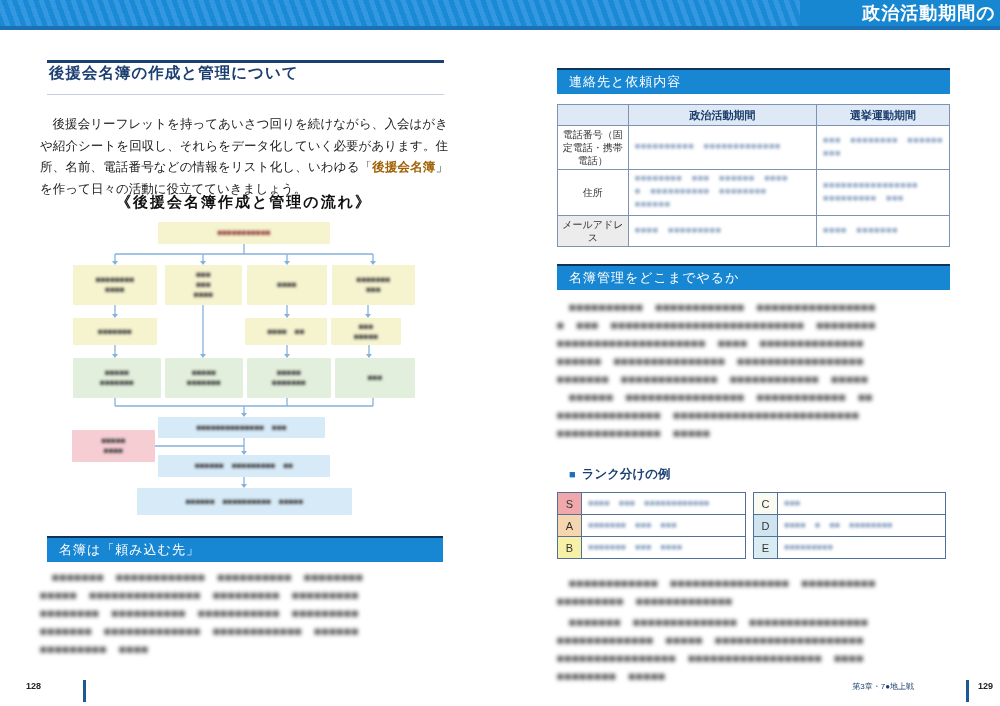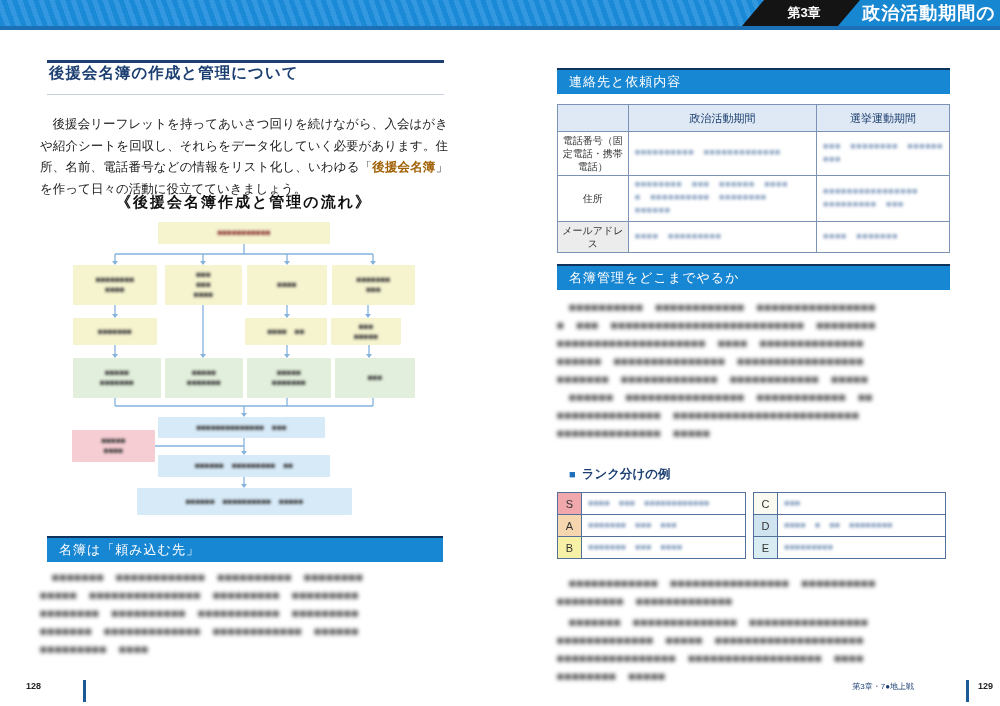--- a/index.html
+++ b/index.html
@@ -64,22 +64,22 @@
   .fc-bc { left:69px;  top:270px; width:215px; height:27px; }
 
   .sec2-bar { left:47px; top:536px; width:396px; }
   .sec2-body { left:40px; top:570px; width:408px; }
 
   
   .rp-bar1 { left:557px; top:68px;  width:393px; }
   .contact-table { left:557px; top:104px; width:393px; border-collapse:collapse; }
   .contact-table th, .contact-table td { border:1px solid #7d93b5; }
   .contact-table { border:1px solid #44618c; }
-  .contact-table thead th { background:#dfe9f5; color:#1b3d6e; font-size:11px; font-weight:normal;
-    height:27px;margin-top:14px; }
+  .contact-table thead th { background:#dfe9f5; color:#1b3d6e; font-size:11px; font-weight:bold;
+    height:21px;margin-top:14px; }
   .contact-table .rowlab { font-size:10px; color:#333; text-align:center; vertical-align:middle;
     padding:2px 3px; line-height:1.3; }
   .contact-table .gray { background:#ececec; }
   .contact-table td.cell-lines { vertical-align:middle; padding:3px 6px; }
   .r1 { height:28px; } .r2 { height:28px; } .r3 { height:32px; } .r4 { height:20px; }
 
   .rp-bar2 { left:557px; top:264px; width:393px; }
   .rp-mgmt { left:557px; top:300px; width:396px; }
 
   .rank-head { left:569px; top:466px; width:300px; font-size:12.5px; font-weight:bold; color:#1c3f72; }
@@ -109,21 +109,20 @@
   .foot-right-num { left:978px; top:681px; }
 </style>
 </head>
 <body>
 
 <div id="page">
 
   <div class="band-stripes"></div>
   <div class="band-solid"></div>
   <div class="band-underline"></div>
-  <div class="band-black">第3章</div>
   <div class="band-title">政治活動期間の活動</div>
 
   <div>
 
     <div class="abs h1-block">
       <h1>後援会名簿の作成と管理について</h1>
     </div>
 
     <p class="abs lead-para"><span>　後援会リーフレットを持ってあいさつ回りを続けながら、入会はがきや紹介シートを回収し、それらをデータ化していく必要があります。住所、名前、電話番号などの情報をリスト化し、いわゆる「</span><span class="red-strong">後援会名簿</span><span>」を作って日々の活動に役立てていきましょう。</span></p>
 

